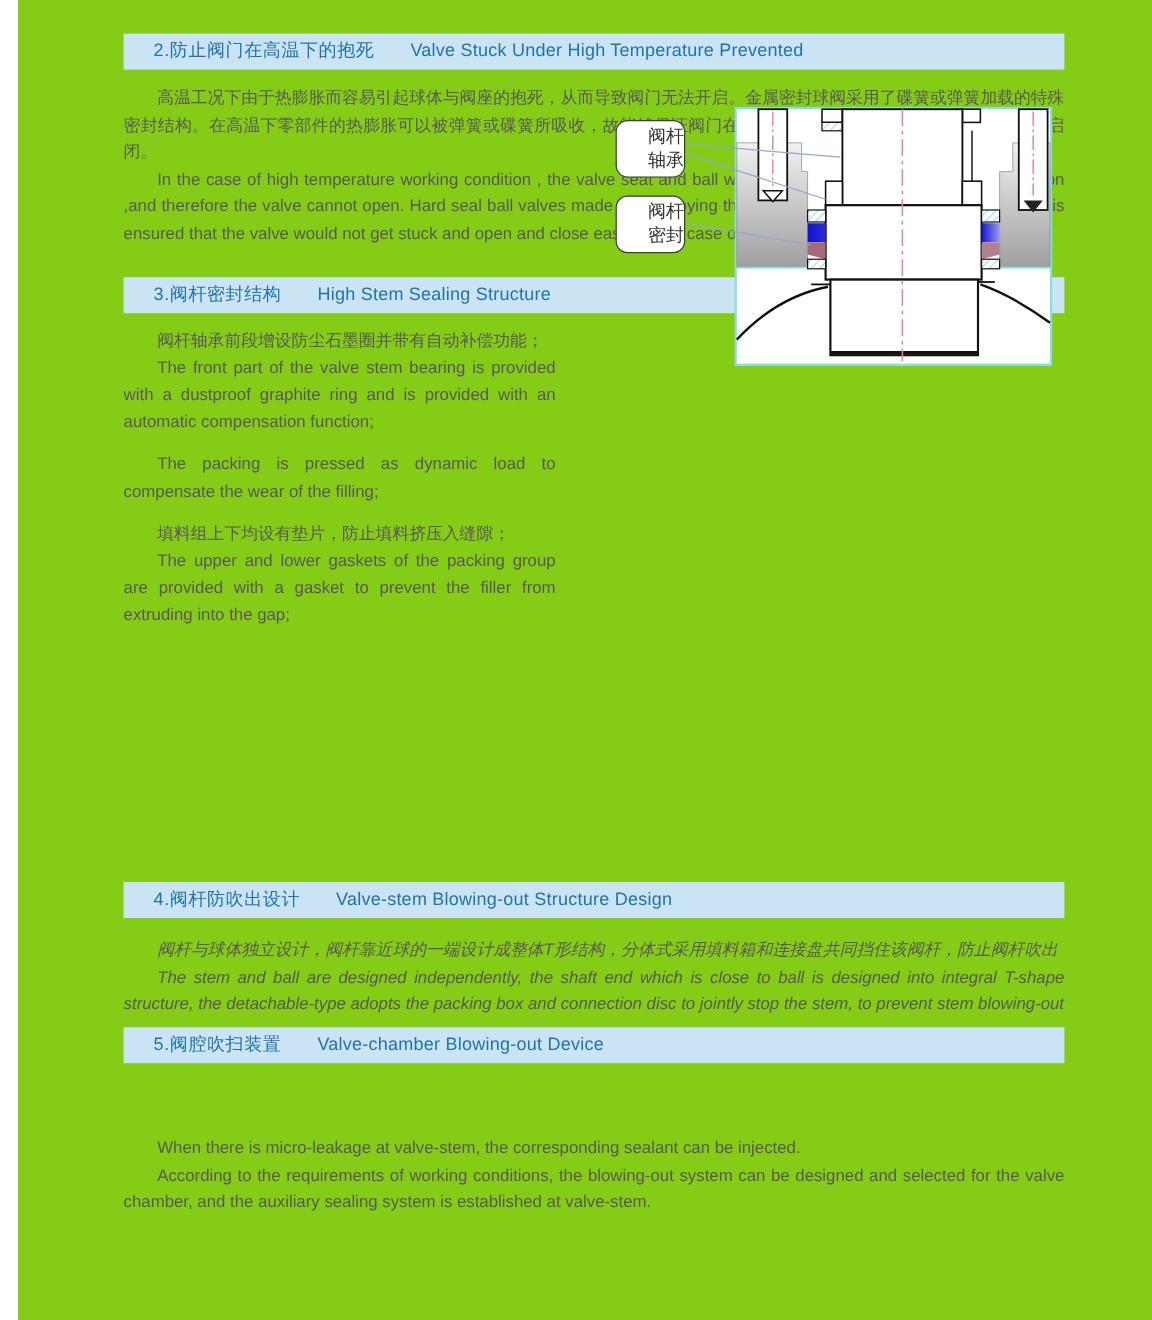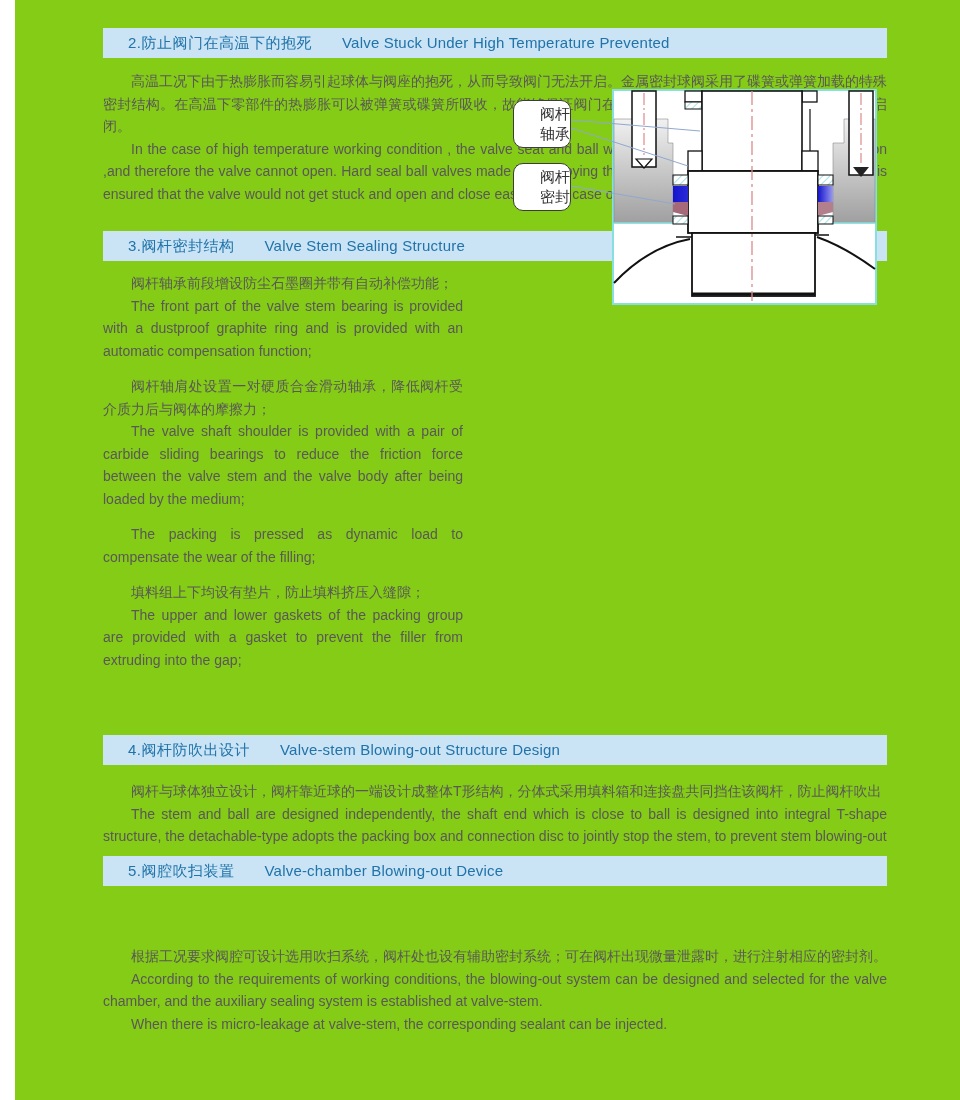--- a/index.html
+++ b/index.html
@@ -17,21 +17,21 @@
   .sec-header .en { margin-left:30px; letter-spacing:0.2px; }
 
   .bodytext { color:#5a5858; font-size:14px; line-height:22.5px; text-align:justify; }
   .bodytext p.ind { text-indent:2em; }
 
   .sec2-body { position:absolute; left:0; top:42px; width:784px; }
   .sec3-bar  { top:203px; }
   .sec3-left { position:absolute; left:0; top:244px; width:360px; }
   .sec3-left .blk { margin-bottom:13px; }
   .sec4-bar  { top:707px; }
-  .sec4-body { position:absolute; left:0; top:752px; width:784px; }
+  .sec4-body { position:absolute; left:0; top:752px; width:784px;font-style:italic; }
   .sec5-bar  { top:828px; }
   .sec5-body { position:absolute; left:0; top:917px; width:784px; }
 
   
   .figure { position:absolute; left:400px; top:58px; width:384px; height:230px; }
   .leaders { position:absolute; left:0; top:0; z-index:1; }
   .callout {
     position:absolute; width:58px; z-index:2;
     border:1.5px solid #3c3c3c; border-radius:10px; background:#ffffff;
     text-align:right; font-size:15px; line-height:20px; color:#333333;
@@ -49,31 +49,27 @@
 
     <div class="sec-header" style="top:0px;">
       <span class="zh">2.防止阀门在高温下的抱死</span><span class="en">Valve Stuck Under High Temperature Prevented</span>
     </div>
     <div class="sec2-body bodytext">
       <p class="ind">高温工况下由于热膨胀而容易引起球体与阀座的抱死，从而导致阀门无法开启。金属密封球阀采用了碟簧或弹簧加载的特殊密封结构。在高温下零部件的热膨胀可以被弹簧或碟簧所吸收，故能够保证阀门在高温下不会被抱死，并能够在高温下灵活启闭。</p>
       <p class="ind">In the case of high temperature working condition , the valve seat and ball would easily get stuck due to heat expansion ,and therefore the valve cannot open. Hard seal ball valves made by employing the  special  design of beveling spring, so . it is ensured that the valve would not get stuck and open and close easily in the case of high temperature condition .</p>
     </div>
 
     <div class="sec-header sec3-bar">
-      <span class="zh">3.阀杆密封结构</span><span class="en">Valve Stem Sealing Structure</span>
+      <span class="zh">3.阀杆密封结构</span><span class="en">High Stem Sealing Structure</span>
     </div>
 
     <div class="sec3-left bodytext">
       <div class="blk">
         <p class="ind">阀杆轴承前段增设防尘石墨圈并带有自动补偿功能；</p>
         <p class="ind">The front part of the valve stem bearing is provided with a dustproof graphite ring and is provided with an automatic    compensation function;</p>
-      </div>
-      <div class="blk">
-        <p class="ind">阀杆轴肩处设置一对硬质合金滑动轴承，降低阀杆受介质力后与阀体的摩擦力；</p>
-        <p class="ind">The valve shaft shoulder is provided with a pair of carbide sliding bearings to reduce the friction force between the valve stem and the valve body after being loaded by the medium;</p>
       </div>
       <div class="blk">
         <p class="ind">The packing is pressed as dynamic load to compensate the wear of the filling;</p>
       </div>
       <div class="blk">
         <p class="ind">填料组上下均设有垫片，防止填料挤压入缝隙；</p>
         <p class="ind">The upper and lower gaskets of the packing group are provided with a gasket to prevent the filler from extruding into the gap;</p>
       </div>
     </div>
 
@@ -165,19 +161,18 @@
     </div>
     <div class="sec4-body bodytext">
       <p class="ind">阀杆与球体独立设计，阀杆靠近球的一端设计成整体T形结构，分体式采用填料箱和连接盘共同挡住该阀杆，防止阀杆吹出</p>
       <p class="ind">The stem and ball are designed independently, the shaft end which is close to ball is designed into integral T-shape structure, the detachable-type adopts the packing box and connection disc to jointly stop the stem, to prevent stem blowing-out</p>
     </div>
 
     <div class="sec-header sec5-bar">
       <span class="zh">5.阀腔吹扫装置</span><span class="en">Valve-chamber Blowing-out Device</span>
     </div>
     <div class="sec5-body bodytext">
-      <p class="ind">根据工况要求阀腔可设计选用吹扫系统，阀杆处也设有辅助密封系统；可在阀杆出现微量泄露时，进行注射相应的密封剂。</p>
+      <p class="ind">When there is micro-leakage at valve-stem, the corresponding sealant can be injected.</p>
       <p class="ind">According to the requirements of working conditions, the blowing-out system can be designed and selected for the valve chamber, and the auxiliary sealing system is established at valve-stem.</p>
-      <p class="ind">When there is micro-leakage at valve-stem, the corresponding sealant can be injected.</p>
     </div>
 
   </div>
 </div>
 
 </body></html>

